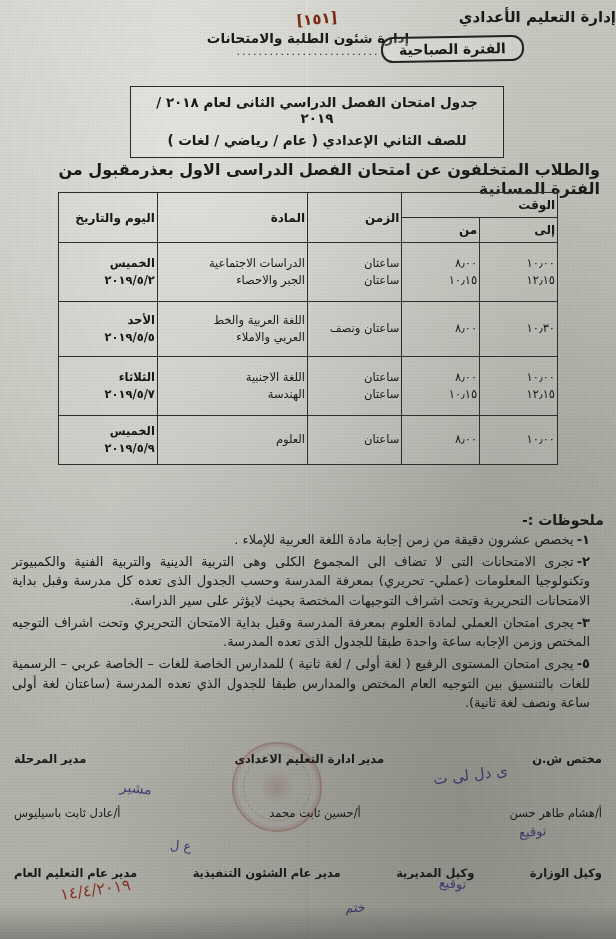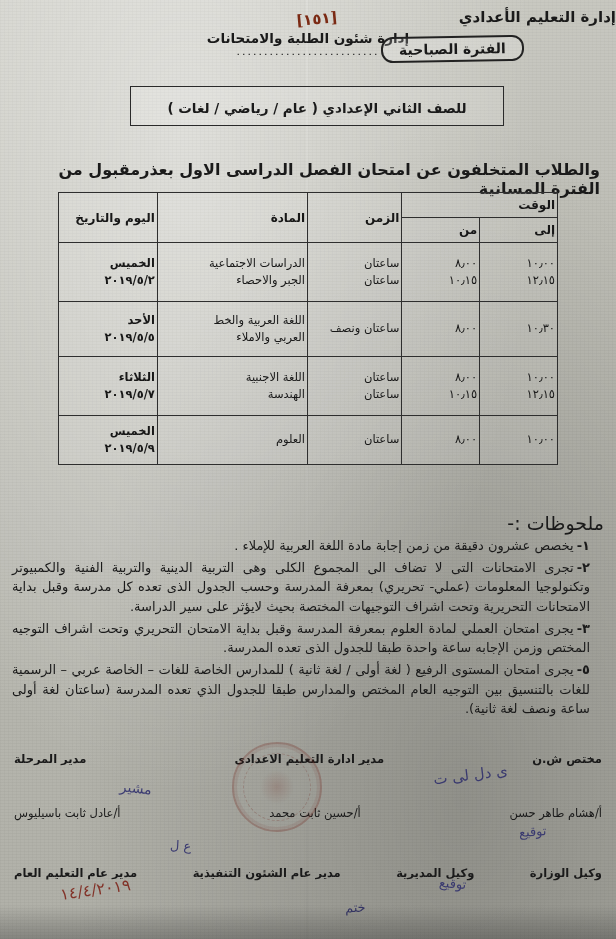--- a/index.html
+++ b/index.html
@@ -90,21 +90,21 @@
   .num{font-family:"DejaVu Sans",sans-serif;letter-spacing:.5px;}
   .rowtall td{height:52px;}
   .rowmid td{height:48px;}
   .rowsm td{height:42px;}
 
   .notes{
     position:absolute;top:512px;right:8px;left:8px;
     text-align:right;
   }
   .notes h4{
-    margin:0 4px 2px 0;font-size:19px;font-weight:normal;
+    margin:0 4px 2px 0;font-size:14px;font-weight:bold;
   }
   .notes ol{
     margin:0;padding:0 18px 0 4px;list-style:none;
   }
   .notes li{
     font-size:13px;line-height:1.48;margin-bottom:3px;
     text-align:justify;
   }
   .notes li .idx{font-weight:bold;margin-left:3px;}
 
@@ -172,20 +172,21 @@
     <div class="dots">..........................</div>
   </div>
 
   <div class="stamp-num">
     <span class="br">[</span><span>١٥١</span><span class="br">]</span>
   </div>
 
   <div class="stamp-period">الفترة الصباحية</div>
 
   <div class="titlebox">
+    <div class="t1">جدول امتحان الفصل الدراسي الثانى لعام ٢٠١٨ / ٢٠١٩</div>
     <div class="t2">للصف الثاني الإعدادي ( عام / رياضي / لغات )</div>
   </div>
 
   <div class="note-line">والطلاب المتخلفون عن امتحان الفصل الدراسى الاول بعذرمقبول من الفترة المسانية</div>
 
   <table class="sched">
     <thead>
       <tr>
         <th colspan="2" class="c-time">الوقت</th>
         <th rowspan="2" class="c-dur">الزمن</th>

